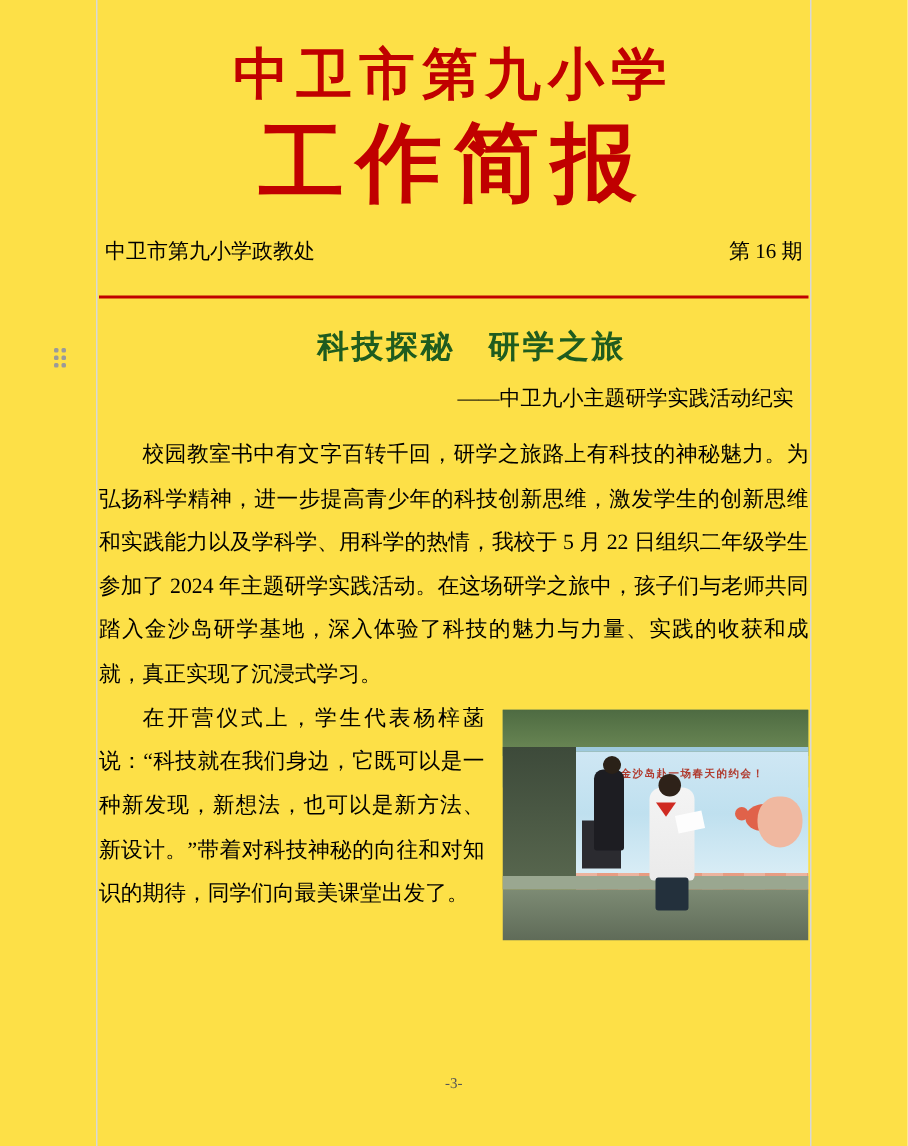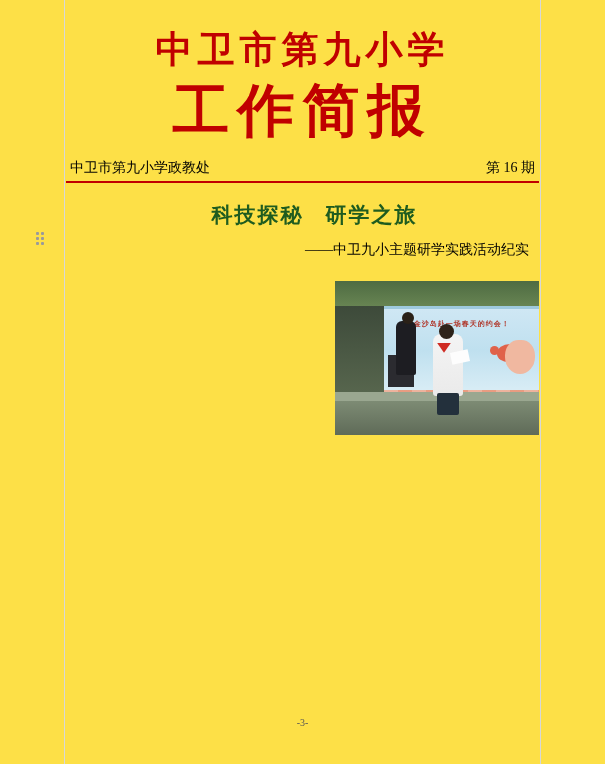--- a/index.html
+++ b/index.html
@@ -56,31 +56,31 @@
     font-family: "DejaVu Serif", "Liberation Serif", serif;
     line-height: 1.15;
   }
   .masthead-line2 {
     margin-top: 8px;
     text-align: center;
     color: #c00000;
     font-size: 57px;
     font-weight: bold;
     letter-spacing: 8px;
-    font-family: Liberation Sans, sans-serif;
+    font-family: Liberation Serif, serif;
     line-height: 1.1;
   }
   .issue-row {
     margin-top: 18px;
     display: flex;
     align-items: baseline;
     justify-content: space-between;
     font-size: 14px;
     color: #000000;
-    padding: 0 4px 4px 4px;
+    padding: 0 4px 20px 4px;
   }
   .issue-left { white-space: nowrap; }
   .issue-mid { white-space: nowrap; }
   .issue-right { white-space: nowrap; }
   .red-rule {
     height: 2px;
     background: #c00000;
     margin: 0 0 0 0;
   }
   .drag-handle {
@@ -270,20 +270,21 @@
     <div class="red-rule"></div>
 
     <div class="article-title">
       <span>科技探秘</span><span class="gap"></span><span>研学之旅</span>
     </div>
 
     <div class="subtitle">——中卫九小主题研学实践活动纪实</div>
 
     <div class="body-text">
 
+      <p class="para">校园教室书中有文字百转千回，研学之旅路上有科技的神秘魅力。为弘扬科学精神，进一步提高青少年的科技创新思维，激发学生的创新思维和实践能力以及学科学、用科学的热情，我校于 5 月 22 日组织二年级学生参加了 2024 年主题研学实践活动。在这场研学之旅中，孩子们与老师共同踏入金沙岛研学基地，深入体验了科技的魅力与力量、实践的收获和成就，真正实现了沉浸式学习。</p>
 
       <div class="wrap-photo">
         <div class="ph-sky"></div>
         <div class="ph-trees"></div>
         <div class="ph-mural">
           <div class="ph-mural-text">来金沙岛赴一场春天的约会！</div>
           <div class="ph-crab"></div>
           <div class="ph-fish"></div>
         </div>
         <div class="ph-wave"></div>
@@ -293,19 +294,20 @@
         <div class="ph-podium"></div>
         <div class="ph-adult"></div>
         <div class="ph-adult-head"></div>
         <div class="ph-student"></div>
         <div class="ph-student-head"></div>
         <div class="ph-student-scarf"></div>
         <div class="ph-student-legs"></div>
         <div class="ph-paper"></div>
       </div>
 
+      <p class="para">在开营仪式上，学生代表杨梓菡说：“科技就在我们身边，它既可以是一种新发现，新想法，也可以是新方法、新设计。”带着对科技神秘的向往和对知识的期待，同学们向最美课堂出发了。</p>
 
     </div>
   </div>
 
   <div class="footer-page">-3-</div>
 
 </div>
 
 </body></html>

